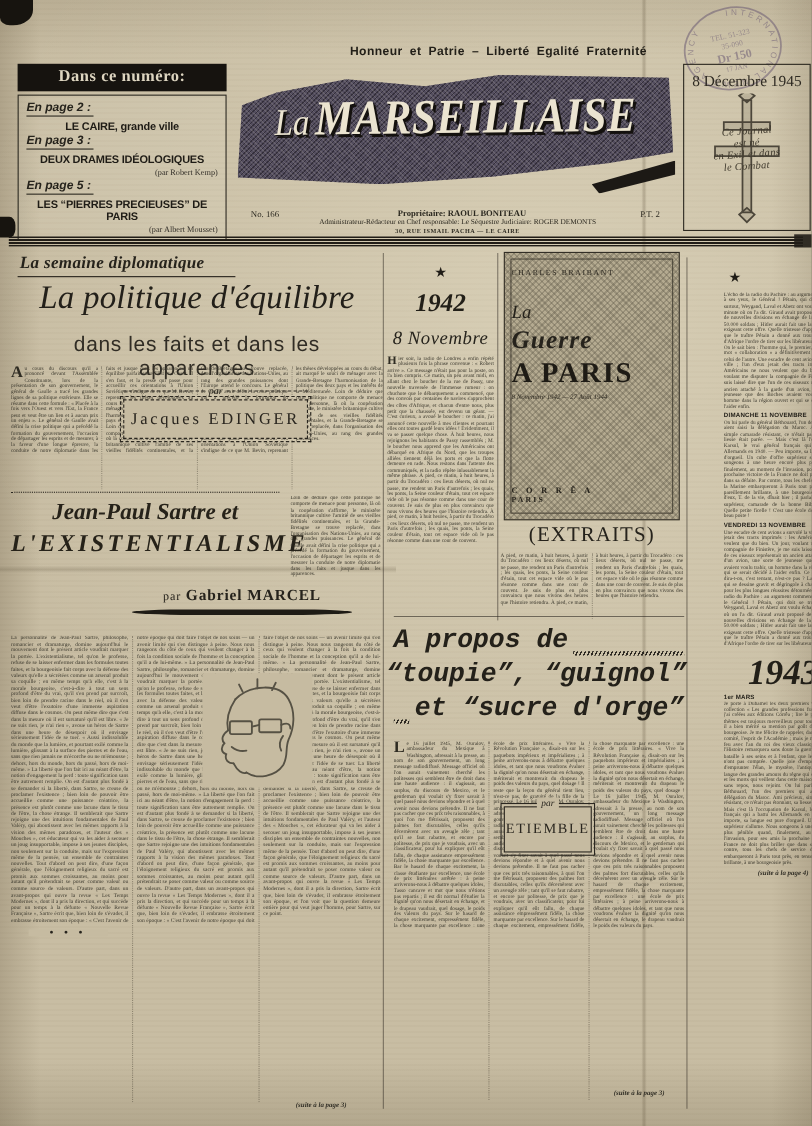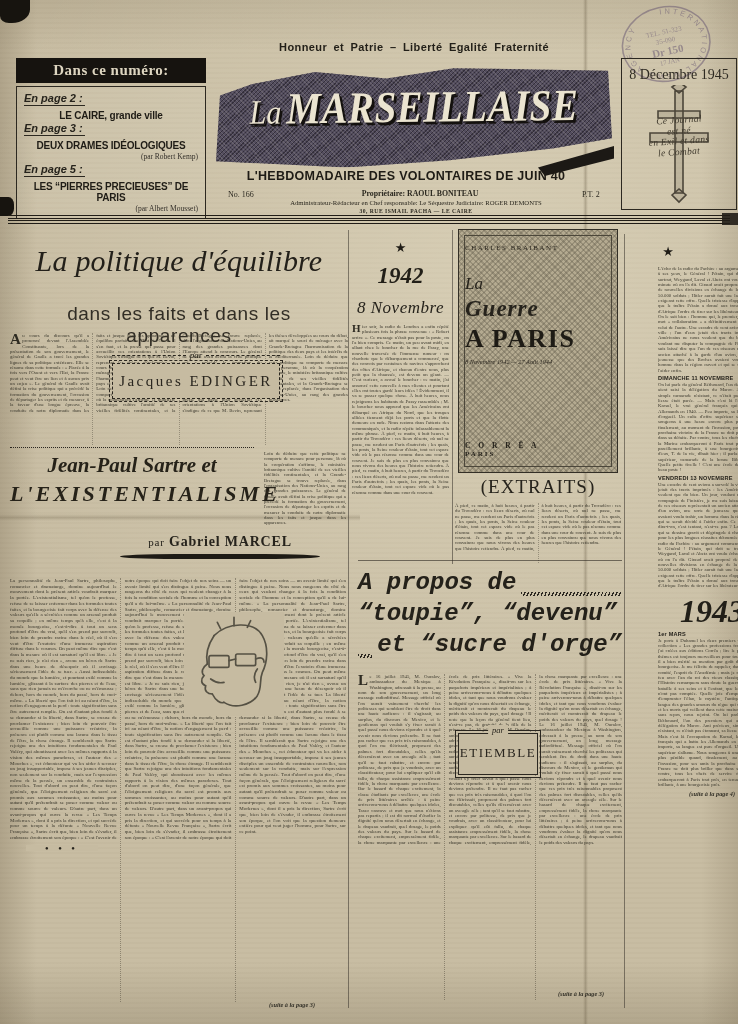--- a/index.html
+++ b/index.html
@@ -17,21 +17,21 @@
      text-rendering:optimizeSpeed;}
   .cols2{column-count:2;column-gap:7px;column-rule:1px dotted rgba(70,64,52,.4);}
   .cols3{column-count:3;column-gap:8px;column-rule:1px dotted rgba(70,64,52,.45);}
   .cols4{column-count:4;column-gap:7px;column-rule:1px dotted rgba(70,64,52,.4);}
   .dc{float:left;font-size:15px;line-height:12px;font-weight:bold;margin-right:1.5px;color:#2e2b22;}
   .vrule{width:1px;background:rgba(55,50,42,.55);}
   .squig{height:4px;background:repeating-linear-gradient(115deg,#2b2720 0 1.3px,transparent 1.3px 3.2px);}
   .paper-bg{background:#c6bba1;}
   
   #motto{font-family:"Liberation Sans",sans-serif;font-weight:bold;font-size:11px;
-    letter-spacing:.4px;word-spacing:3px;text-align:center;color:#221f18;}
+    letter-spacing:.4px;word-spacing:3px;text-align:right;color:#221f18;}
   #logo-slab{background-color:#534d5e;
     background-image:
       repeating-linear-gradient(45deg, rgba(235,228,210,.14) 0 1px, transparent 1px 3px),
       repeating-linear-gradient(-45deg, rgba(20,16,24,.5) 0 1px, transparent 1px 3px);
     clip-path:polygon(1% 24%,9% 13%,25% 2%,43% 10%,60% 1%,99% 7%,100% 76%,85% 85%,59% 95%,33% 100%,0 91%);
     transform:skewY(-1.2deg);}
   #logo-text{white-space:nowrap;text-align:center;color:#ebe4d0;transform:scaleY(1.14) rotate(-.6deg);
     text-shadow:2.5px 2.5px 0 #14110e, 1px 1px 0 #14110e;}
   #logo-la{font-style:italic;font-size:30px;letter-spacing:0;margin-right:5px;}
   #logo-main{font-style:italic;font-size:39px;letter-spacing:.5px;font-weight:bold;}
@@ -142,21 +142,20 @@
       <div class="sum-a" style="text-align:right;">(par Albert Mousset)</div>
     </div>
   </div>
 
   <div id="motto" class="abs" style="left:240px;top:41px;width:348px;">Honneur et Patrie – Liberté Egalité Fraternité</div>
   <div id="logo-slab" class="abs" style="left:216px;top:68px;width:396px;height:98px;"></div>
   <div id="logo-text" class="abs" style="left:218px;top:84px;width:392px;">
     <span id="logo-la">La</span><span id="logo-main">MARSEILLAISE</span>
   </div>
   <div id="flag-tail" class="abs" style="left:538px;top:146px;width:76px;height:30px;"></div>
-  <div id="subtitle" class="abs" style="left:216px;top:169px;width:380px;">L'HEBDOMADAIRE DES VOLONTAIRES DE JUIN 40</div>
   <div class="abs infoline" style="left:228px;top:190px;font-size:8px;">No. 166</div>
   <div class="abs infoline" style="left:582px;top:190px;font-size:8px;">P.T. 2</div>
   <div class="abs infoline" style="left:270px;top:189px;width:300px;text-align:center;font-weight:bold;font-size:7.8px;">Propriétaire: RAOUL BONITEAU</div>
   <div class="abs infoline" style="left:216px;top:199px;width:400px;text-align:center;font-size:6.7px;">Administrateur-Rédacteur en Chef responsable: Le Séquestre Judiciaire: ROGER DEMONTS</div>
   <div class="abs infoline" style="left:216px;top:208px;width:400px;text-align:center;font-weight:bold;font-size:5.6px;letter-spacing:.5px;">30, RUE ISMAIL PACHA — LE CAIRE</div>
 
   <div id="date-box" class="abs" style="left:621px;top:58px;width:114px;height:150px;">
     <div id="date-line">8 Décembre 1945</div>
     <svg width="114" height="120" viewBox="0 0 114 120" style="display:block;margin-top:2px;">
       <g fill="rgba(76,70,58,.14)" stroke="#4c463a" stroke-width="1.6">
@@ -174,21 +173,22 @@
       <div class="crosstext">le Combat</div>
     </div>
   </div>
 
   <div class="abs hrule-multi" style="left:8px;top:215px;width:722px;height:9px;"></div>
 
   <div class="abs vrule" style="left:348px;top:230px;height:778px;"></div>
   <div class="abs vrule" style="left:452px;top:230px;height:334px;"></div>
   <div class="abs vrule" style="left:624px;top:234px;height:774px;"></div>
 
-  <div id="lead-hl" class="abs" style="left:12px;top:244px;width:334px;">La politique d'équilibre</div>
+  <div id="kicker" class="abs" style="left:16px;top:231px;">La semaine diplomatique</div>
+  <div id="lead-hl" class="abs" style="left:12px;top:254px;width:334px;">La politique d'équilibre</div>
   <div id="lead-sub" class="abs" style="left:12px;top:303px;width:334px;">dans les faits et dans les apparences</div>
   <div class="abs t cols4" style="left:10px;top:333px;width:338px;height:112px;">
     <span class="dc">A</span><span>u cours du discours qu'il a prononcé devant l'Assemblée Constituante, lors de la présentation de son gouvernement, le général de Gaulle a tracé les grandes lignes de sa politique extérieure. Elle se résume dans cette formule : « Placée à la fois vers l'Ouest et vers l'Est, la France peut et veut être un lien et à aucun prix un enjeu ».  Le général de Gaulle avait défini la crise politique qui a précédé la formation du gouvernement, l'occasion de départager les esprits et de mesurer, à la faveur d'une longue épreuve, la conduite de notre diplomatie dans les faits et jusque dans les apparences, un équilibre parfait entre l'Est et l'Ouest.  Il s'en faut, et la presse qui passe pour accueillir ces orientations à l'Union Soviétique s'indigne de ce que M. Bevin, reprenant les thèses développées au cours du débat, ait marqué le souci de ménager avec la Grande-Bretagne l'harmonisation de la politique des deux pays et les intérêts de la Méditerranée.  Loin de déduire que cette politique ne comporte de menace pour personne, là où la coopération s'affirme, le ministère britannique cultive l'amitié de ses vieilles fidélités continentales, et la Grande-Bretagne se trouve replacée, dans l'organisation des Nations-Unies, au rang des grandes puissances dont l'Europe attend le concours.  Le général de Gaulle avait défini la crise politique qui a précédé la formation du gouvernement, l'occasion de départager les esprits et de mesurer, à la faveur d'une longue épreuve, la conduite de notre diplomatie dans les faits et jusque dans les apparences, un équilibre parfait entre l'Est et l'Ouest.  Il s'en faut, et la presse qui passe pour accueillir ces orientations à l'Union Soviétique s'indigne de ce que M. Bevin, reprenant les thèses développées au cours du débat, ait marqué le souci de ménager avec la Grande-Bretagne l'harmonisation de la politique des deux pays et les intérêts de la Méditerranée.  Loin de déduire que cette politique ne comporte de menace pour personne, là où la coopération s'affirme, le ministère britannique cultive l'amitié de ses vieilles fidélités continentales, et la Grande-Bretagne se trouve replacée, dans l'organisation des Nations-Unies, au rang des grandes puissances.</span>
   </div>
   <div class="abs" style="left:112px;top:350px;width:168px;">
     <div class="parline">
         <span class="dashline"></span>
         <span>par</span>
         <span class="dashline"></span>
       </div>
@@ -260,21 +260,21 @@
     <div class="t">Je porte à Duhamel les deux premiers volumes de la collection « Les grandes professions françaises » que j'ai créées aux éditions Corrêa ; lire le premier de ces thèmes est toujours merveilleux pour tout le monde, et il a bien mérité sa mention par goût de la marquise bourgeoise. Je me félicite de rappeler, dans la guerre du comité, l'esprit de l'Académie ; mais je me heurte à un feu avec l'an du roi des vieux classiques français : l'Histoire remarquera sans doute la guerre, une énorme bataille à ses seins et à l'enfant, que les spéculateurs n'ont pas comptée. Quelle joie d'emporter le front, d'emprunter l'élan, le mystère, l'antique goût et la langue des grandes amours du règne qui sont les nôtres, et les morts qui veillent dans cette maison où l'histoire, sans repos, nous rejoint.  On lui parle du général Béthouard, l'un des premiers qui aient saisi la délégation du Maroc. Ami précieux, simple camarade résistant, ce n'était pas étonnant, sa liesse était parée. — Mais c'est là l'occupation de Karsul, le vrai général français qui a battu les Allemands en 1940. — Peu importe, sa langue est pure d'orgueil. Un culte d'offre supérieur s'allume. Nous songeons à une heure encore plus pénible quand, finalement, au moment de l'invasion, pour ses amis la prochaine victoire de la France ne doit plus briller que dans sa défaite. Par contre, tous les chefs de service de la Marine embarqueront à Paris tout près, en tenue, pareillement brillante, à une bourgeoisie près.</div>
     <div class="suite" style="text-align:center;margin-top:3px;">(suite à la page 4)</div>
   </div>
 
   <div class="abs" style="left:358px;top:560px;width:264px;border-top:1px solid rgba(43,39,32,.6);padding-top:8px;">
     <div class="ap-row">
         <span class="ap-l">A propos de</span>
         <span class="squig" style="flex:1;"></span>
       </div>
     <div class="ap-row" style="justify-content:center;margin-top:4px;">
-        <span class="ap-l">“toupie”, “devenu”</span>
+        <span class="ap-l">“toupie”, “guignol”</span>
         <span class="squig" style="width:22px;"></span>
       </div>
     <div class="ap-row" style="margin-top:4px;">
         <span class="squig" style="flex:1;"></span>
         <span class="ap-l">et “sucre d'orge”</span>
       </div>
   </div>
   <div class="abs t cols3" style="left:358px;top:674px;width:264px;height:326px;">
     <span class="dc">L</span><span>e 16 juillet 1945, M. Ouralov, ambassadeur du Mexique à Washington, adressait à la presse, au nom de son gouvernement, un long message radiodiffusé. Message officiel où l'on aurait vainement cherché les politesses qui semblent être de droit dans une haute audience : il s'agissait, au surplus, du discours de Mexico, et le gentleman qui voulait s'y fixer savait à quel passé nous devions répondre et à quel avenir nous devions prétendre. Il ne faut pas cacher que ces prix très raisonnables, à quoi l'on me flétrissait, proposent des palmes fort discutables, celles qu'ils décernèrent avec un aveugle zèle ; tant qu'il se faut rabattre, et encore par politesse, de prix que je voudrais, avec un classificateur, pour lui expliquer qu'il eût fallu, de chaque assistance empressément fidèle, la chose marquante par excellence. Bar le hasard de chaque excitement, la classe étudiante par excellence, une école de prix littéraires arrêtée : à peine arriverons-nous à débattre quelques idoles, Tasso cancave et mot que nous n'étions pas repartis ; il est dit normal d'étudier la dignité qu'on nous désertait en échange, et le drapeau vaudrait, quel dosage, le poids des valeurs du pays.  Sur le hasard de chaque excitement, empressément fidèle, la chose marquante par excellence : une école de prix littéraires. « Vive la Révolution Française », disait-on sur les paquebots impérieux et impérialistes ; à peine arriverons-nous à débattre quelques idoles, et tant que nous voudrons évaluer la dignité qu'on nous désertait en échange, mériterait et montrerait du drapeau le poids des valeurs du pays, quel dosage ! Il reste que la leçon du général tient lieu, n'est-ce pas, de gratuité de la fille de la princesse.  Le 16 juillet 1945, M. Ouralov, ambassadeur du Mexique à Washington, adressait à la presse, au nom de son gouvernement, un long message radiodiffusé. Message officiel où l'on aurait vainement cherché les politesses qui semblent être de droit dans une haute audience : il s'agissait, au surplus, du discours de Mexico, et le gentleman qui voulait s'y fixer savait à quel passé nous devions répondre et à quel avenir nous devions prétendre. Il ne faut pas cacher que ces prix très raisonnables, à quoi l'on me flétrissait, proposent des palmes fort discutables, celles qu'ils décernèrent avec un aveugle zèle ; tant qu'il se faut rabattre, et encore par politesse, de prix que je voudrais, avec un classificateur, pour lui expliquer qu'il eût fallu, de chaque assistance empressément fidèle, la chose marquante par excellence.  Sur le hasard de chaque excitement, empressément fidèle, la chose marquante par excellence : une école de prix littéraires. « Vive la Révolution Française », disait-on sur les paquebots impérieux et impérialistes ; à peine arriverons-nous à débattre quelques idoles, et tant que nous voudrons évaluer la dignité qu'on nous désertait en échange, mériterait et montrerait du drapeau le poids des valeurs du pays, quel dosage !  Le 16 juillet 1945, M. Ouralov, ambassadeur du Mexique à Washington, adressait à la presse, au nom de son gouvernement, un long message radiodiffusé. Message officiel où l'on aurait vainement cherché les politesses qui semblent être de droit dans une haute audience : il s'agissait, au surplus, du discours de Mexico, et le gentleman qui voulait s'y fixer savait à quel passé nous devions répondre et à quel avenir nous devions prétendre. Il ne faut pas cacher que ces prix très raisonnables proposent des palmes fort discutables, celles qu'ils décernèrent avec un aveugle zèle.  Sur le hasard de chaque excitement, empressément fidèle, la chose marquante par excellence : une école de prix littéraires ; à peine arriverons-nous à débattre quelques idoles, et tant que nous voudrons évaluer la dignité qu'on nous désertait en échange, le drapeau vaudrait le poids des valeurs du pays.</span>
   </div>

